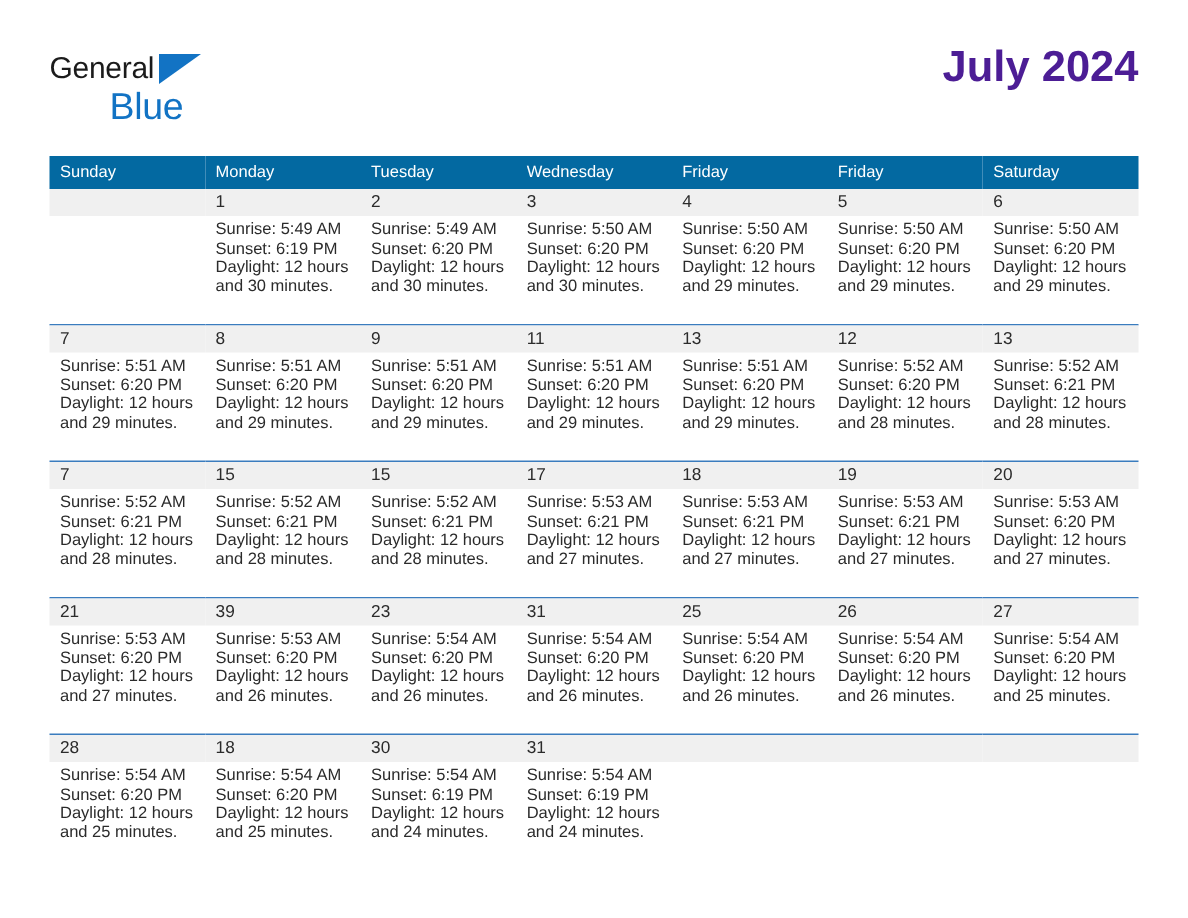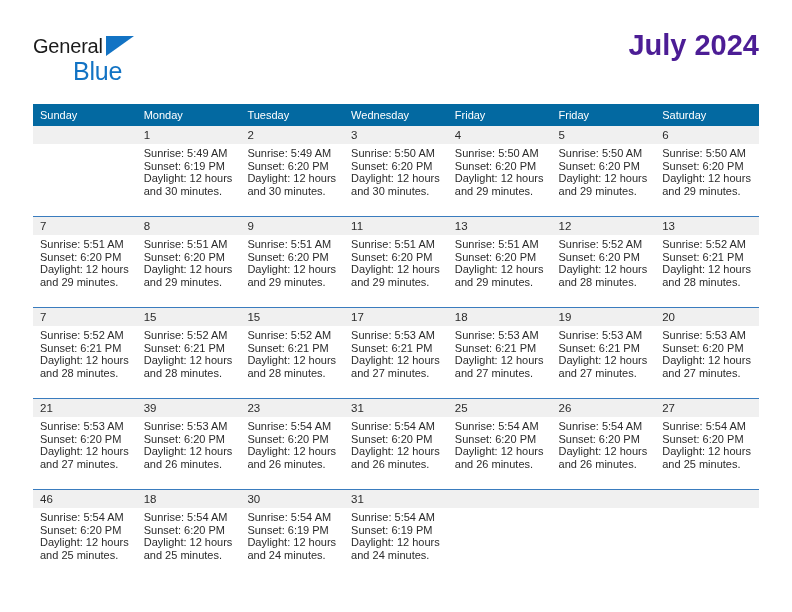--- a/index.html
+++ b/index.html
@@ -499,21 +499,21 @@
                 <div>Sunset: 6:20 PM</div>
                 <div>Daylight: 12 hours</div>
                 <div>and 25 minutes.</div>
               </div>
             </div>
           </td>
         </tr>
         <tr class="week-row">
           <td>
             <div class="cell">
-              <div class="daynum">46</div>
+              <div class="daynum">28</div>
               <div class="info">
                 <div>Sunrise: 5:54 AM</div>
                 <div>Sunset: 6:20 PM</div>
                 <div>Daylight: 12 hours</div>
                 <div>and 25 minutes.</div>
               </div>
             </div>
           </td>
           <td>
             <div class="cell">

